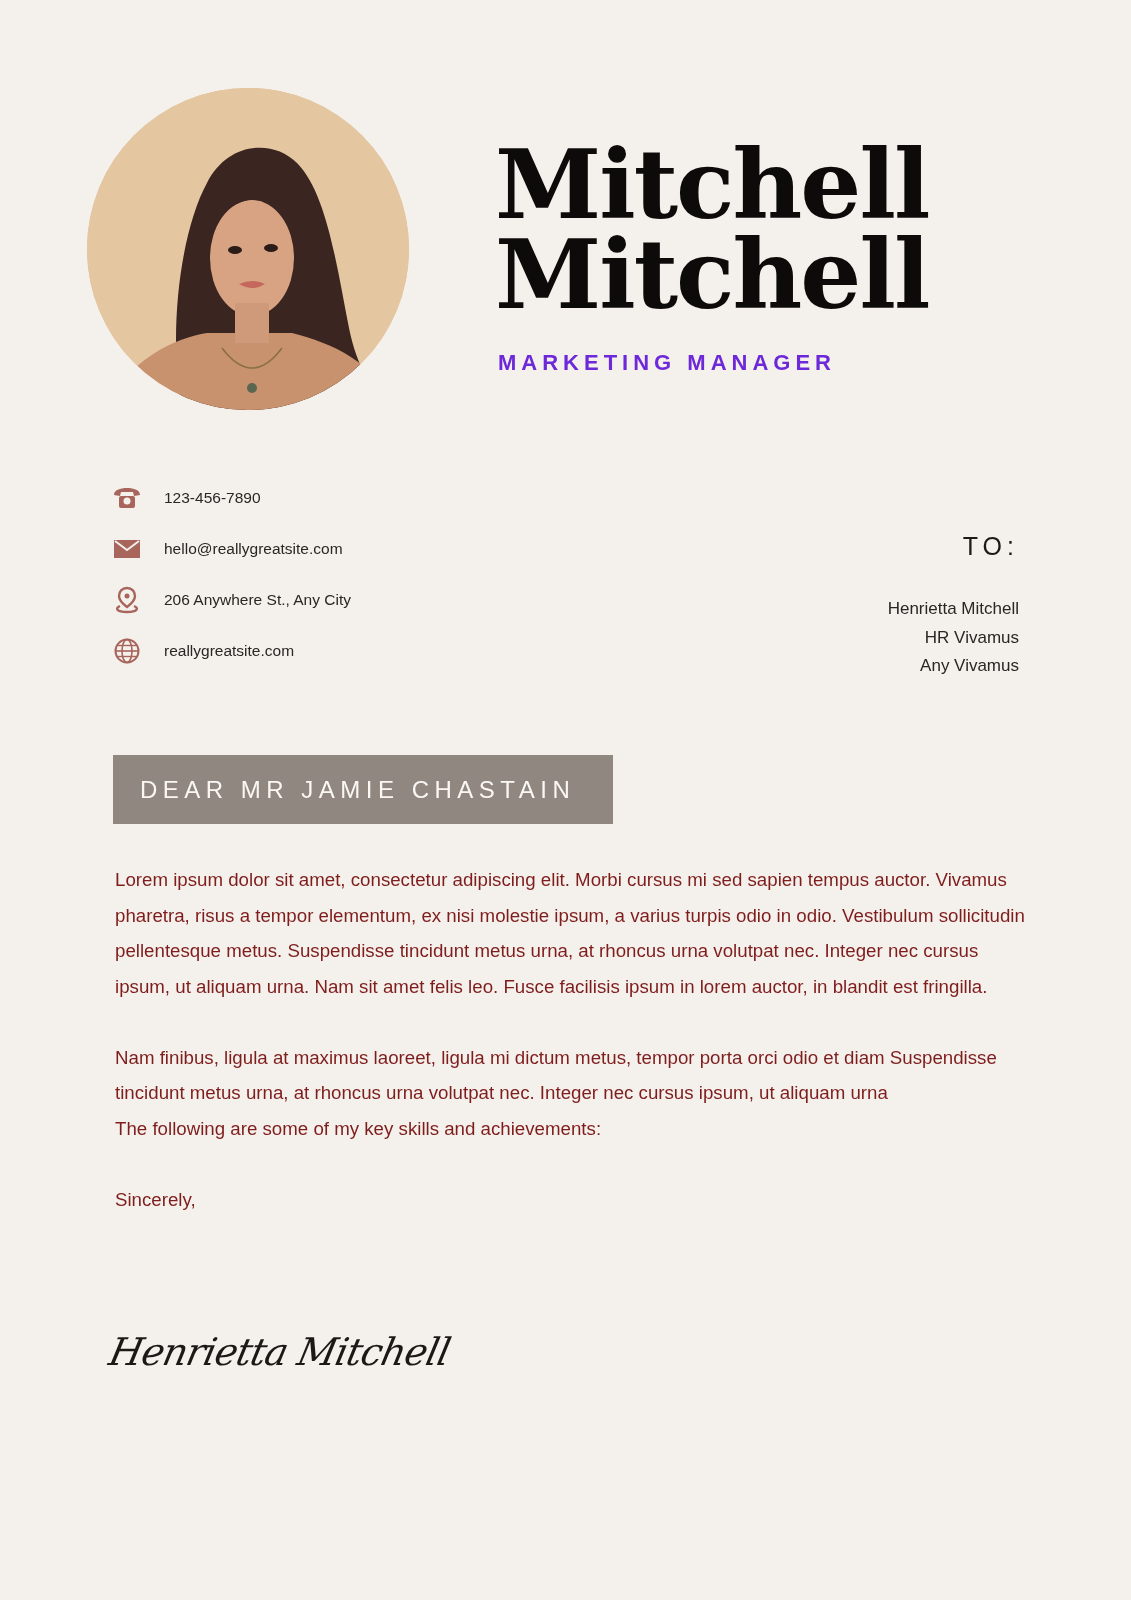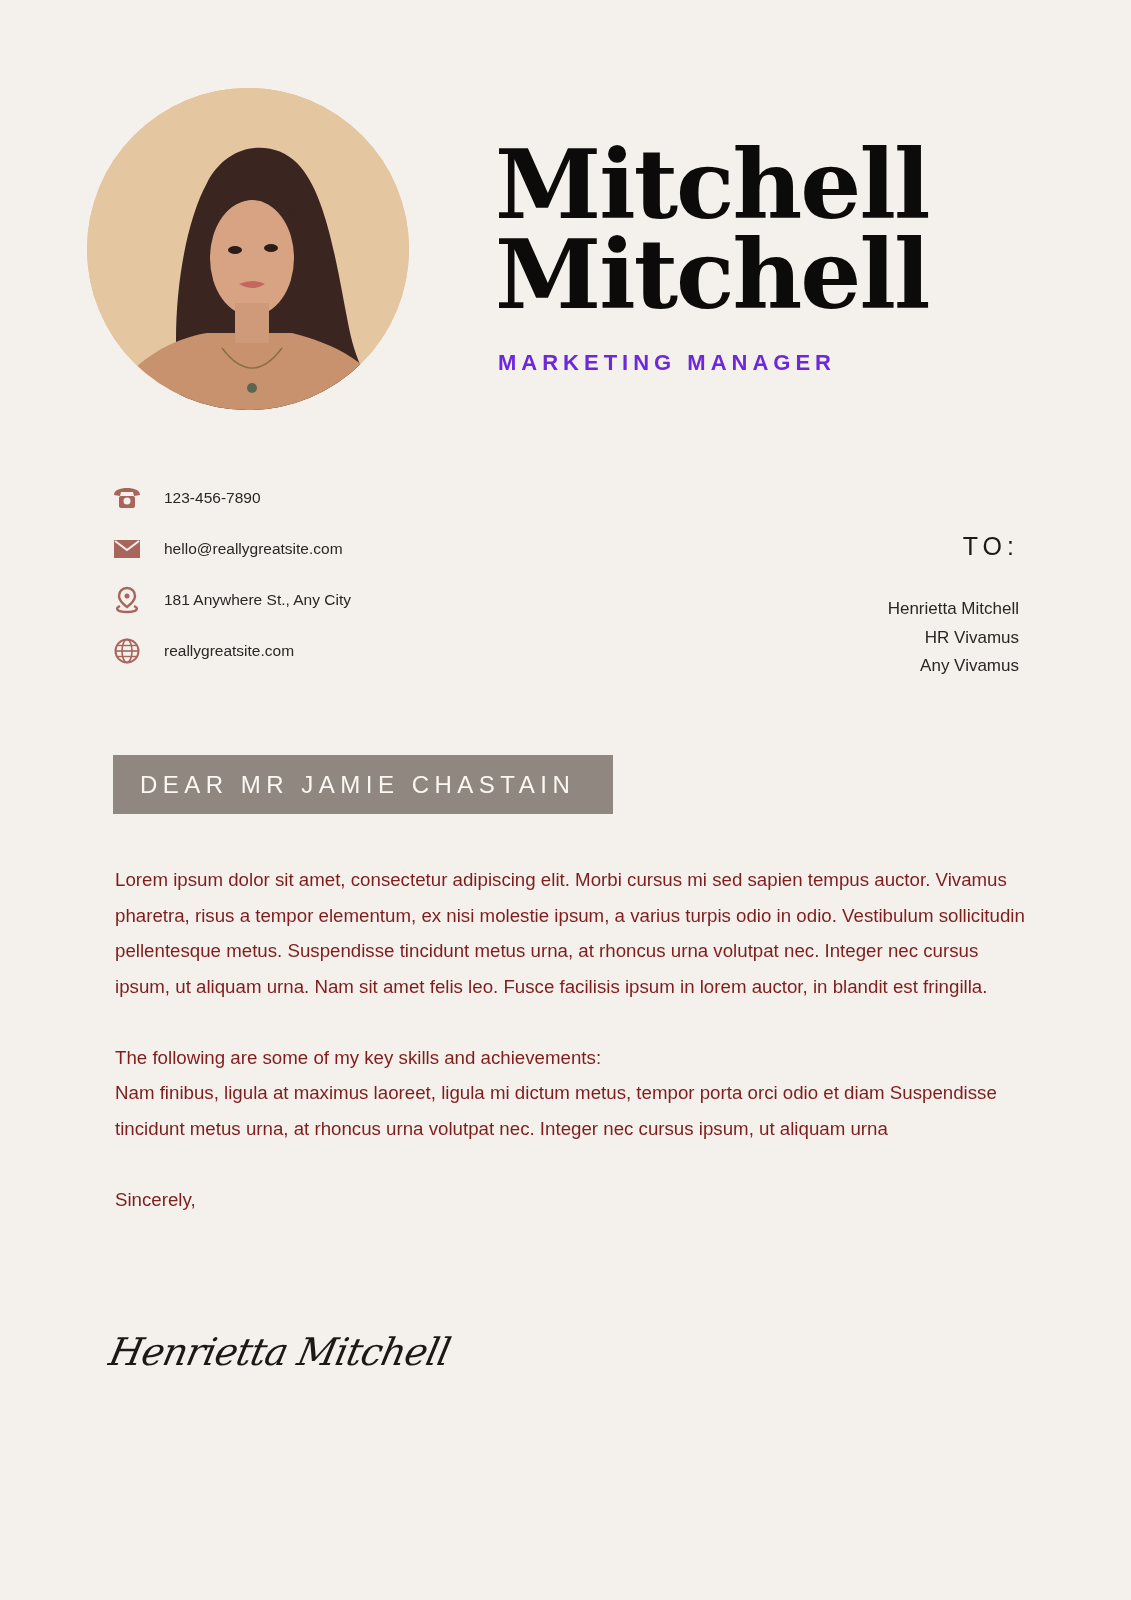--- a/index.html
+++ b/index.html
@@ -26,21 +26,21 @@
       font-size: 22px; letter-spacing: 5px; color: #6d28d9; font-weight: bold;
     }
     .contacts { position: absolute; left: 112px; top: 472px; }
     .contact-row { display: flex; align-items: center; height: 51px; }
     .contact-row .ic { width: 30px; height: 30px; display: flex; align-items: center; justify-content: center; margin-right: 22px; }
     .contact-row .txt { font-size: 15.5px; color: #2b2624; }
     .to { position: absolute; right: 112px; top: 532px; text-align: right; }
     .to .label { font-size: 25px; letter-spacing: 5px; color: #1d1917; margin-bottom: 34px; }
     .to .line { font-size: 17px; line-height: 28.5px; color: #2b2624; }
     .dear {
-      position: absolute; left: 113px; top: 755px; width: 500px; height: 59px;
+      position: absolute; left: 113px; top: 755px; width: 500px; height: 69px;
       background: #918781; color: #fbf8f4; display: flex; align-items: center;
       font-size: 24px; letter-spacing: 5.5px; padding-left: 27px; box-sizing: border-box;
     }
     .body-text {
       position: absolute; left: 115px; top: 862px; width: 910px;
       font-size: 18.7px; line-height: 35.5px; color: #7f1d1d;
     }
     .body-text p { margin: 0; }
     .gap { height: 35.5px; }
     .signature {
@@ -96,21 +96,21 @@
     <span class="txt">hello@reallygreatsite.com</span>
   </div>
   <div class="contact-row">
     <span class="ic">
       <svg width="26" height="28" viewBox="0 0 26 28">
           <path d="M13 2 C8 2 5 5.5 5 10 C5 15 13 21 13 21 C13 21 21 15 21 10 C21 5.5 18 2 13 2 Z" stroke="#a8655c" stroke-width="2.4" fill="none"></path>
           <circle cx="13" cy="10" r="2.5" fill="#a8655c"></circle>
           <path d="M6 20 C1 22 2 26 13 26 C24 26 25 22 20 20" stroke="#a8655c" stroke-width="2.4" fill="none"></path>
         </svg>
     </span>
-    <span class="txt">181 Anywhere St., Any City</span>
+    <span class="txt">206 Anywhere St., Any City</span>
   </div>
   <div class="contact-row">
     <span class="ic">
       <svg width="26" height="26" viewBox="0 0 26 26">
           <circle cx="13" cy="13" r="11.5" stroke="#a8655c" stroke-width="2" fill="none"></circle>
           <ellipse cx="13" cy="13" rx="5" ry="11.5" stroke="#a8655c" stroke-width="1.6" fill="none"></ellipse>
           <line x1="1.5" y1="13" x2="24.5" y2="13" stroke="#a8655c" stroke-width="1.6"></line>
           <line x1="3.5" y1="7.5" x2="22.5" y2="7.5" stroke="#a8655c" stroke-width="1.4"></line>
           <line x1="3.5" y1="18.5" x2="22.5" y2="18.5" stroke="#a8655c" stroke-width="1.4"></line>
         </svg>
@@ -126,19 +126,19 @@
   <div class="line">Any Vivamus</div>
 </div>
 
 <div class="dear">
   <span>DEAR MR JAMIE CHASTAIN</span>
 </div>
 
 <div class="body-text">
   <p>Lorem ipsum dolor sit amet, consectetur adipiscing elit. Morbi cursus mi sed sapien tempus auctor. Vivamus pharetra, risus a tempor elementum, ex nisi molestie ipsum, a varius turpis odio in odio. Vestibulum sollicitudin pellentesque metus. Suspendisse tincidunt metus urna, at rhoncus urna volutpat nec. Integer nec cursus ipsum, ut aliquam urna. Nam sit amet felis leo. Fusce facilisis ipsum in lorem auctor, in blandit est fringilla.</p>
   <div class="gap"></div>
+  <p>Nam finibus, ligula at maximus laoreet, ligula mi dictum metus, tempor porta orci odio et diam Suspendisse tincidunt metus urna, at rhoncus urna volutpat nec. Integer nec cursus ipsum, ut aliquam urna</p>
   <p>The following are some of my key skills and achievements:</p>
-  <p>Nam finibus, ligula at maximus laoreet, ligula mi dictum metus, tempor porta orci odio et diam Suspendisse tincidunt metus urna, at rhoncus urna volutpat nec. Integer nec cursus ipsum, ut aliquam urna</p>
   <div class="gap"></div>
   <p>Sincerely,</p>
 </div>
 
 <div class="signature">Henrietta Mitchell</div>
 
 </body></html>

